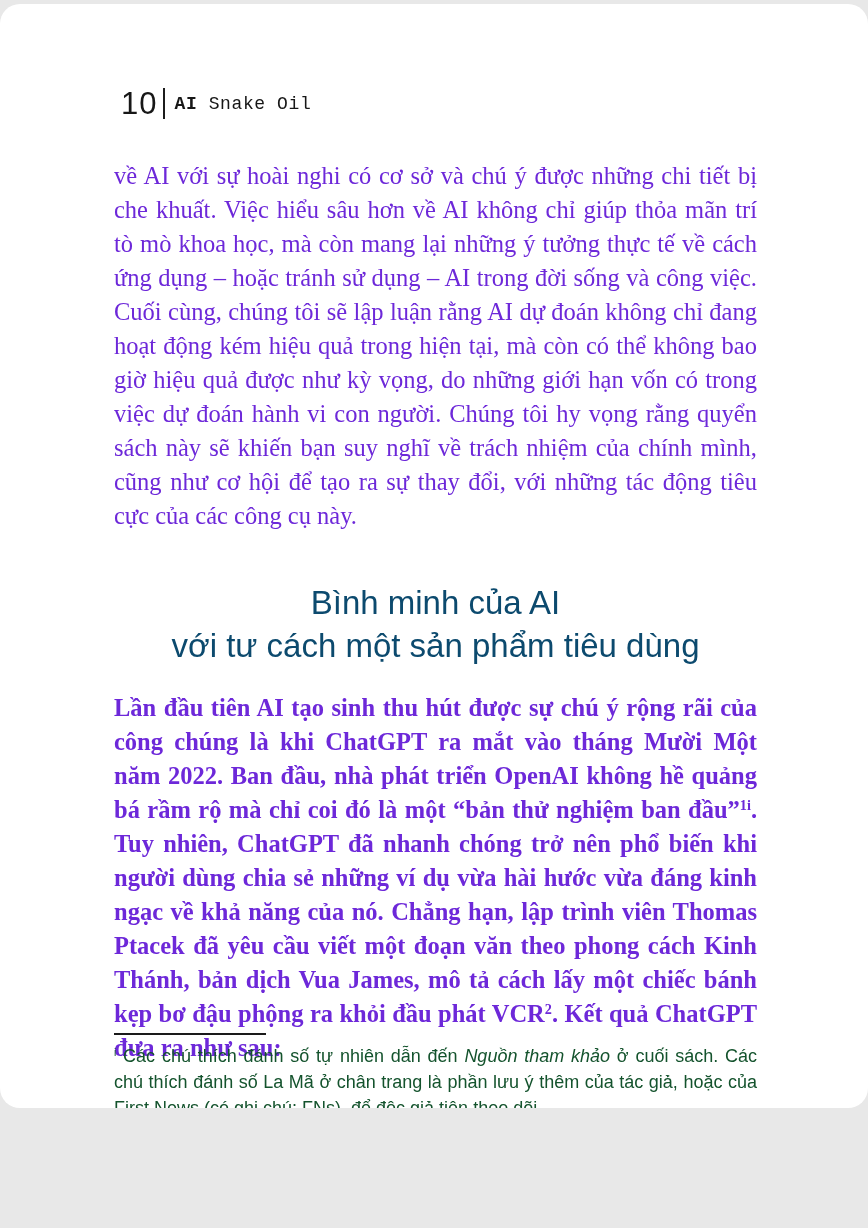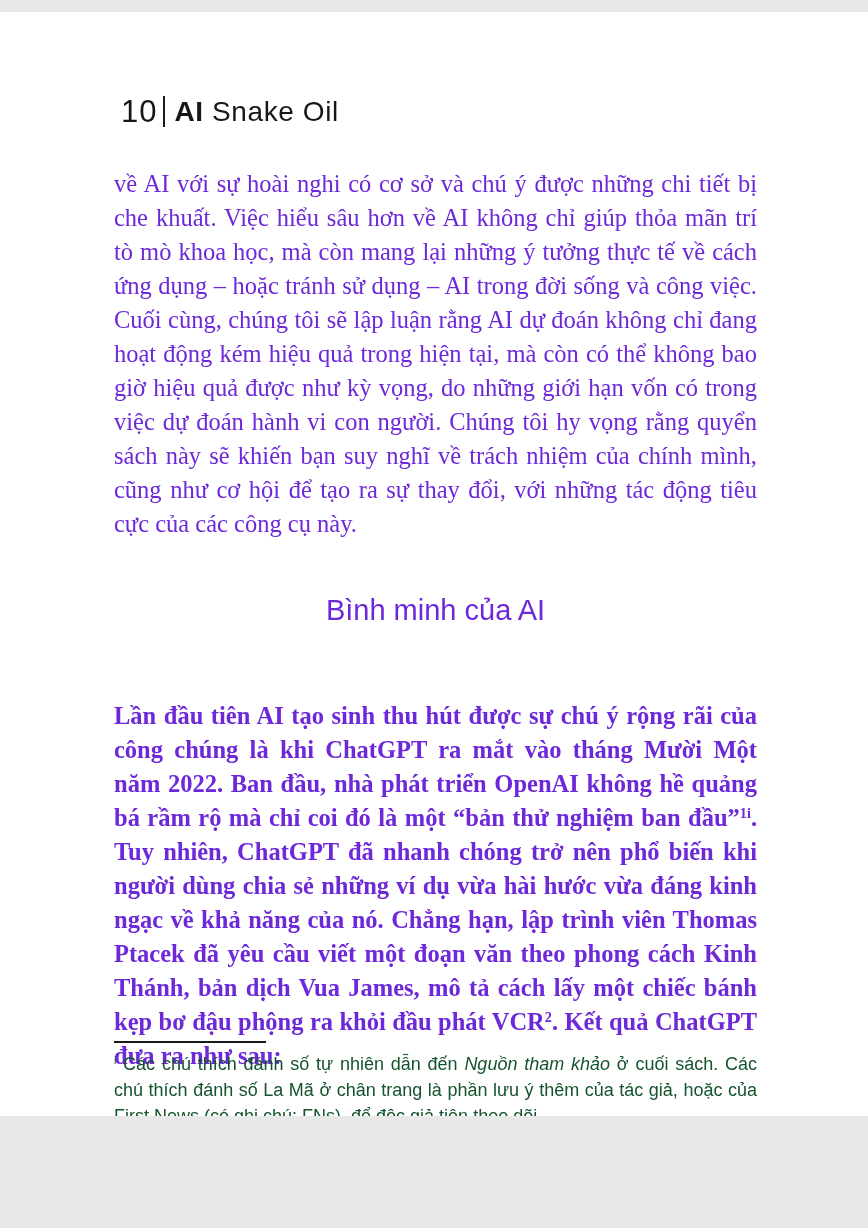--- a/index.html
+++ b/index.html
@@ -1,25 +1,26 @@
 <!DOCTYPE html>
 <html lang="vi"><head>
 <meta charset="utf-8">
 <style>
   * { margin: 0; padding: 0; box-sizing: border-box; }
   html, body { background: #e8e8e8; }
   .page {
     position: relative;
     width: 868px;
     height: 1104px;
-    margin: 12px auto;
+    margin: 4px auto;
     background: #ffffff;
     overflow: hidden;
     font-family: "Liberation Serif", serif;
     color: #1e1e1e;
+    border-radius: 20px;
   }
 
   
   .running-header {
     position: absolute;
     left: 121px;
     top: 84px;
     display: flex;
     align-items: center;
     font-family: "Liberation Sans", sans-serif;
@@ -31,24 +32,25 @@
     letter-spacing: 1px;
     line-height: 1;
   }
   .header-divider {
     width: 2px;
     height: 31px;
     background: #1c1c1c;
     margin: 0 9px 0 6px;
   }
   .book-title {
-    font-size: 28px;
+    font-size: 18px;
     letter-spacing: 0.6px;
     line-height: 1;
     white-space: nowrap;
+    font-family: Liberation Mono, monospace;
   }
   .title-bold { font-weight: 700; }
   .title-rest { font-weight: 400; }
 
   
   .body-para {
     position: absolute;
     left: 114px;
     width: 643px;
     text-align: justify;
@@ -69,23 +71,23 @@
 
   
   .section-heading {
     position: absolute;
     left: 114px;
     top: 577px;
     width: 643px;
     text-align: center;
     font-family: "Liberation Sans", sans-serif;
     font-weight: 400;
-    font-size: 29px;
+    font-size: 33px;
     line-height: 43px;
-    color: #6d28d9;
+    color: #0c4a6e;
   }
   .heading-line { display: block; }
 
   
   .footnote-area {
     position: absolute;
     left: 114px;
     top: 1029px;
     width: 643px;
   }
@@ -112,20 +114,21 @@
   <header class="running-header">
     <span class="page-number">10</span>
     <span class="header-divider"></span>
     <span class="book-title"><span class="title-bold">AI</span><span class="title-rest"> Snake Oil</span></span>
   </header>
 
   <p class="body-para para-1">về AI với sự hoài nghi có cơ sở và chú ý được những chi tiết bị che khuất. Việc hiểu sâu hơn về AI không chỉ giúp thỏa mãn trí tò mò khoa học, mà còn mang lại những ý tưởng thực tế về cách ứng dụng – hoặc tránh sử dụng – AI trong đời sống và công việc. Cuối cùng, chúng tôi sẽ lập luận rằng AI dự đoán không chỉ đang hoạt động kém hiệu quả trong hiện tại, mà còn có thể không bao giờ hiệu quả được như kỳ vọng, do những giới hạn vốn có trong việc dự đoán hành vi con người. Chúng tôi hy vọng rằng quyển sách này sẽ khiến bạn suy nghĩ về trách nhiệm của chính mình, cũng như cơ hội để tạo ra sự thay đổi, với những tác động tiêu cực của các công cụ này.</p>
 
   <h2 class="section-heading">
     <span class="heading-line">Bình minh của AI</span>
+    <span class="heading-line">với tư cách một sản phẩm tiêu dùng</span>
   </h2>
 
   <p class="body-para para-2"><span>Lần đầu tiên AI tạo sinh thu hút được sự chú ý rộng rãi của công chúng là khi ChatGPT ra mắt vào tháng Mười Một năm 2022. Ban đầu, nhà phát triển OpenAI không hề quảng bá rầm rộ mà chỉ coi đó là một “bản thử nghiệm ban đầu”</span><sup>1i</sup><span>. Tuy nhiên, ChatGPT đã nhanh chóng trở nên phổ biến khi người dùng chia sẻ những ví dụ vừa hài hước vừa đáng kinh ngạc về khả năng của nó. Chẳng hạn, lập trình viên Thomas Ptacek đã yêu cầu viết một đoạn văn theo phong cách Kinh Thánh, bản dịch Vua James, mô tả cách lấy một chiếc bánh kẹp bơ đậu phộng ra khỏi đầu phát VCR</span><sup>2</sup><span>. Kết quả ChatGPT đưa ra như sau:</span></p>
 
   <footer class="footnote-area">
     <div class="footnote-rule"></div>
     <p class="footnote-text"><sup>i</sup><span> Các chú thích đánh số tự nhiên dẫn đến </span><em>Nguồn tham khảo</em><span> ở cuối sách. Các chú thích đánh số La Mã ở chân trang là phần lưu ý thêm của tác giả, hoặc của First News (có ghi chú: FNs), để độc giả tiện theo dõi.</span></p>
   </footer>
 
 </div>

